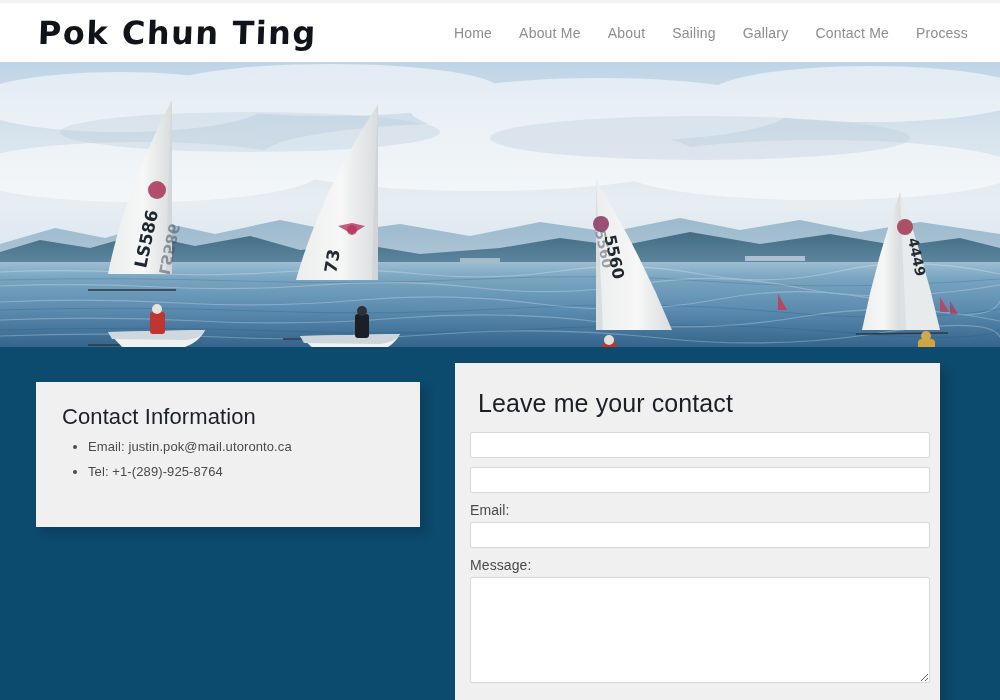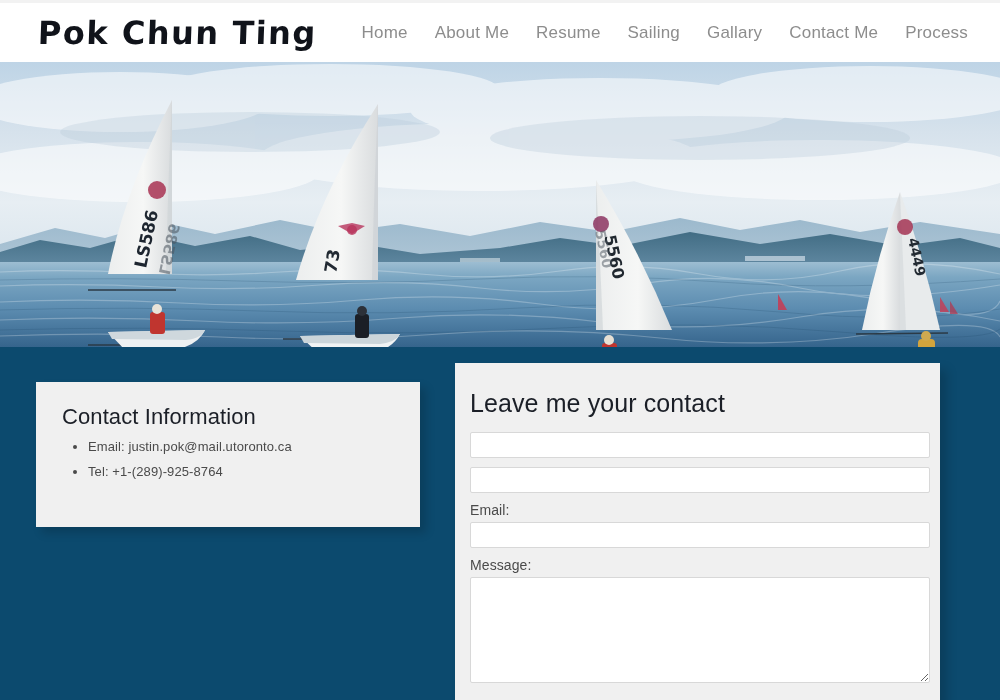--- a/index.html
+++ b/index.html
@@ -46,21 +46,21 @@
     white-space: nowrap;
     transform: skewX(-2deg);
   }
   .main-nav {
     display: flex;
     align-items: center;
     gap: 27px;
     padding-right: 8px;
   }
   .nav-link {
-    font-size: 17px;
+    font-size: 14px;
     color: #8d8d8d;
     text-decoration: none;
     white-space: nowrap;
     letter-spacing: 0.2px;
     cursor: pointer;
   }
 
   
   .hero {
     position: absolute;
@@ -111,21 +111,21 @@
   
   .form-panel {
     position: absolute;
     left: 455px; top: 16px;
     width: 485px; height: 360px;
     background: #f0f0f0;
     box-shadow: 7px 7px 10px rgba(0,0,0,0.17);
     padding: 16px 26px 0 15px;
   }
   .form-panel h2 {
-    margin: 10px 0 14px 0;
+    margin: 10px 0 14px 8px;
     font-size: 25px;
     font-weight: 400;
     color: #1b1f27;
     letter-spacing: 0.1px;
   }
   .field-label {
     display: block;
     font-size: 14px;
     color: #4a4a4a;
     margin-bottom: 4px;
@@ -166,21 +166,21 @@
 
 <div id="page">
 
   <div class="top-hairline"></div>
 
   <div class="site-header">
     <div class="brand">Pok Chun Ting</div>
     <nav class="main-nav">
       <a class="nav-link" href="#">Home</a>
       <a class="nav-link" href="#">About Me</a>
-      <a class="nav-link" href="#">Resume</a>
+      <a class="nav-link" href="#">About</a>
       <a class="nav-link" href="#">Sailing</a>
       <a class="nav-link" href="#">Gallary</a>
       <a class="nav-link" href="#">Contact Me</a>
       <a class="nav-link" href="#">Process</a>
     </nav>
   </div>
 
   <div class="hero">
     <svg viewBox="0 0 1000 285" preserveAspectRatio="none">
       <defs>

